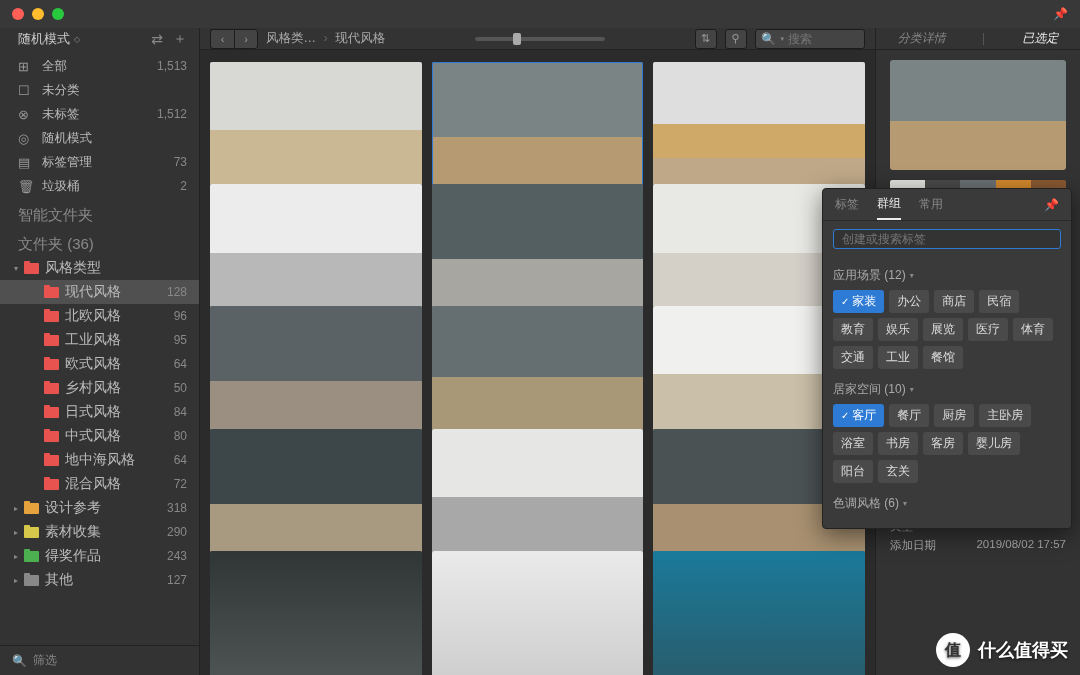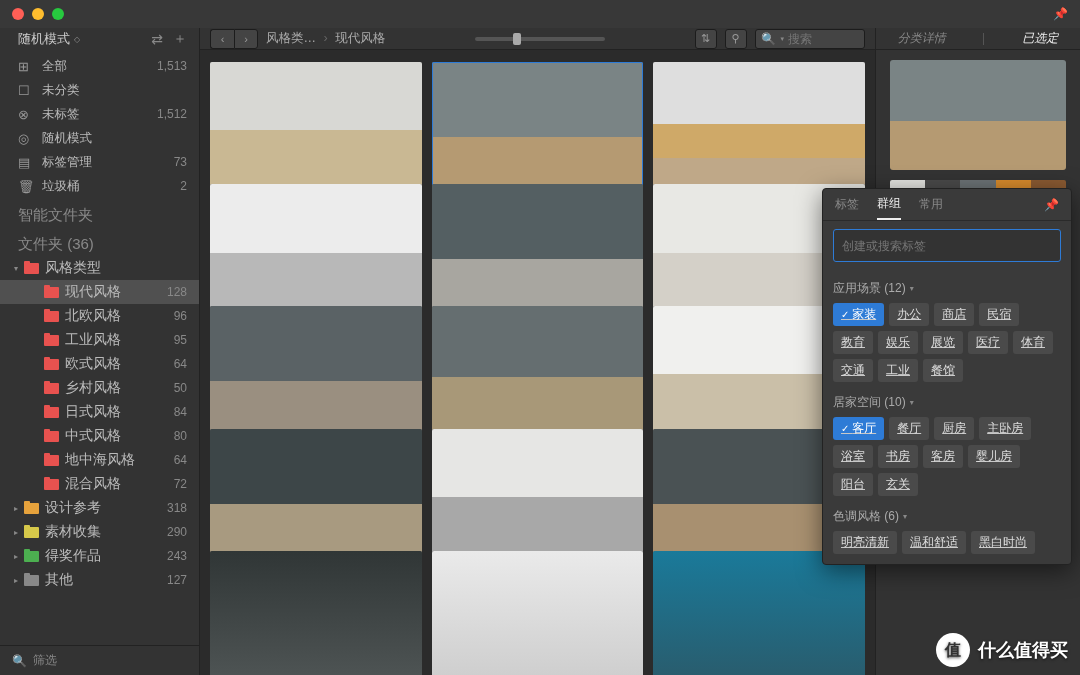--- a/index.html
+++ b/index.html
@@ -204,28 +204,28 @@
   padding-bottom: 8px;
 }
 .pop-tabs {
   display:flex; align-items:center; height: 32px; padding: 0 12px; gap: 18px;
   color:#888; font-size:12px; border-bottom: 1px solid #2a2a2a;
 }
 .pop-tabs .tab { cursor:pointer; padding: 6px 0; }
 .pop-tabs .tab.active { color:#eee; border-bottom: 2px solid #eee; }
 .pop-tabs .spacer { flex:1; }
 .pop-search {
-  margin: 8px 10px; height: 33px; border:1px solid #2e7bd6;
+  margin: 8px 10px; height: 20px; border:1px solid #2e7bd6;
   border-radius:3px; background:#333; display:flex; align-items:center; padding:0 8px;
 }
 .pop-search input { background:transparent; border:none; outline:none; color:#ccc; font-size:12px; width:100%; }
 .pop-group { padding: 4px 10px 2px; }
 .pop-group-hd { color:#aaa; font-size:12px; margin: 6px 0 6px; display:flex; align-items:center; gap:4px; }
 .pop-group-hd .chev { font-size:8px; color:#888; }
-.tag-wrap { display:flex; flex-wrap:wrap; gap:5px;text-decoration:underline; }
+.tag-wrap { display:flex; flex-wrap:wrap; gap:5px; }
 .tag {
   background:#4a4a4a; color:#ddd; font-size:12px; padding: 3px 8px;
   border-radius: 3px; cursor:pointer;
 }
 .tag.sel { background:#2e7bd6; color:#fff; }
 .tag.sel::before { content:'✓ '; font-size:10px; }
 
 
 .rpanel {
   width: 205px;
@@ -559,25 +559,20 @@
             <span class="tag">婴儿房</span>
             <span class="tag">阳台</span>
             <span class="tag">玄关</span>
           </div>
       </div>
       <div class="pop-group">
         <div class="pop-group-hd">
           <span>色调风格 (6)</span>
             <span class="chev">▾</span>
         </div>
-        <div class="tag-wrap" id="grp3">
-            <span class="tag">明亮清新</span>
-            <span class="tag">温和舒适</span>
-            <span class="tag">黑白时尚</span>
-          </div>
       </div>
     </div>
   </div>
 
   <div class="rpanel">
     <div class="rp-tabs">
       <span class="tab">分类详情</span>
       <span class="div"></span>
       <span class="tab active">已选定</span>
     </div>

